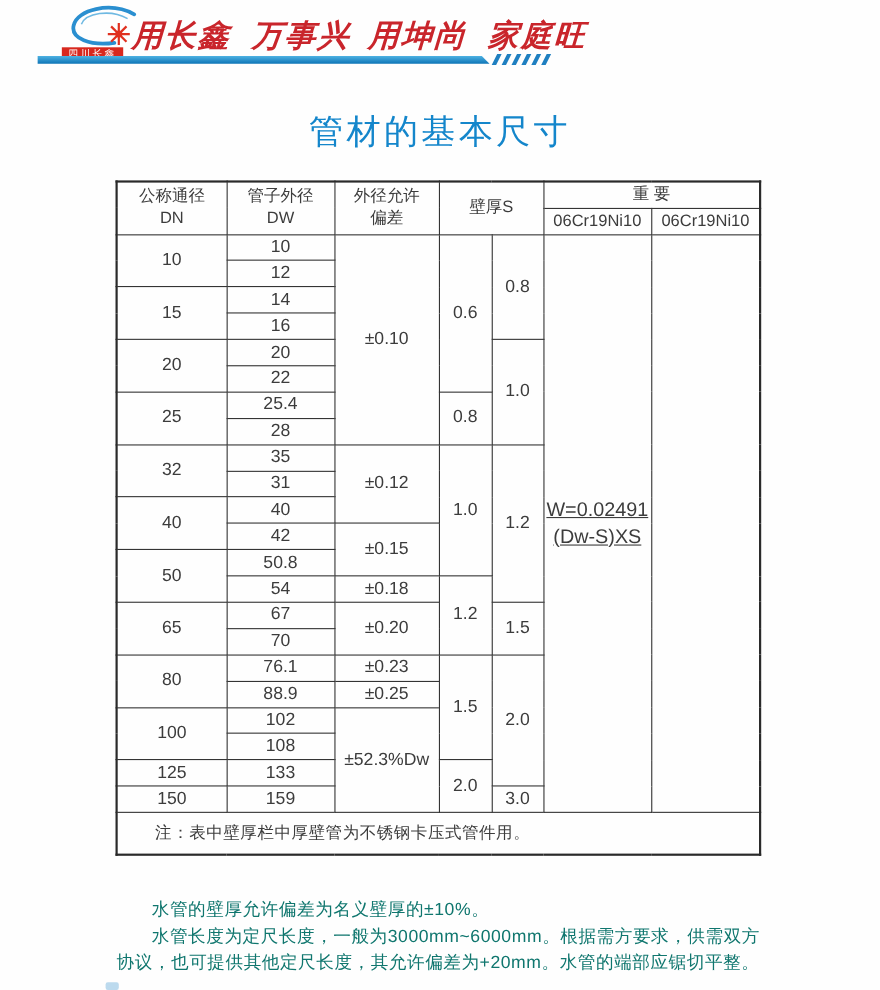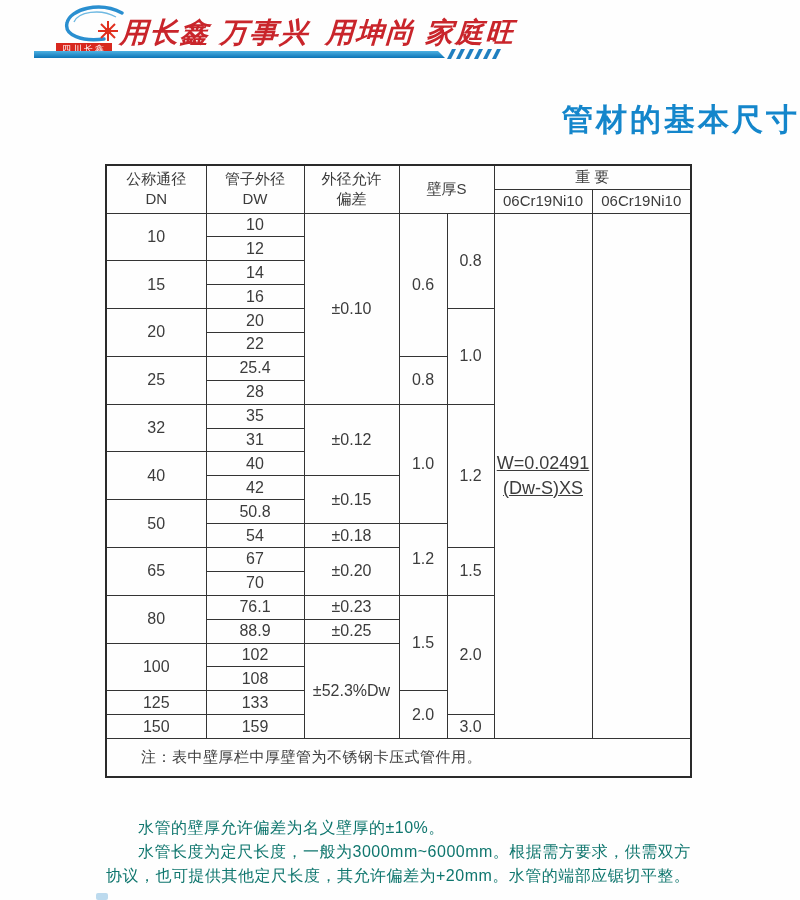--- a/index.html
+++ b/index.html
@@ -4,34 +4,34 @@
 <style>
   html,body{margin:0;padding:0;}
   body{
     width:800px;height:900px;position:relative;background:#ffffff;
     font-family:"Liberation Sans","DejaVu Sans",sans-serif;
     color:#3a3a3a;overflow:hidden;
   }
   .page{position:absolute;inset:0;background:#fefefe;}
 
   
-  .brand{position:absolute;left:0;top:0;width:732px;height:70px;}
+  .brand{position:absolute;left:0;top:0;width:732px;height:70px;font-family:Liberation Mono, monospace;}
   .logo{position:absolute;left:56px;top:4px;width:82px;height:50px;}
   .slogan{
     position:absolute;left:120px;top:14px;width:560px;
     font-size:28px;font-weight:bold;font-style:italic;
     letter-spacing:2px;white-space:nowrap;transform:skewX(-3deg);
   }
   .slogan .gap{display:inline-block;width:16px;}
   .divider{position:absolute;left:34px;top:47px;width:470px;height:16px;}
 
   
   .doc-title{
-    position:absolute;left:0;top:99px;width:800px;text-align:right;
-    font-size:31px;font-weight:bold;letter-spacing:3px;
+    position:absolute;left:0;top:99px;width:800px;text-align:center;
+    font-size:31px;font-weight:normal;letter-spacing:3px;
   }
 
   
   .spec-table{
     position:absolute;left:105px;top:164px;
     border-collapse:collapse;table-layout:fixed;width:585px;
     border:2.5px solid #2a2a2a;
   }
   .spec-table th,.spec-table td{
     border:1.6px solid #343434;text-align:center;vertical-align:middle;

